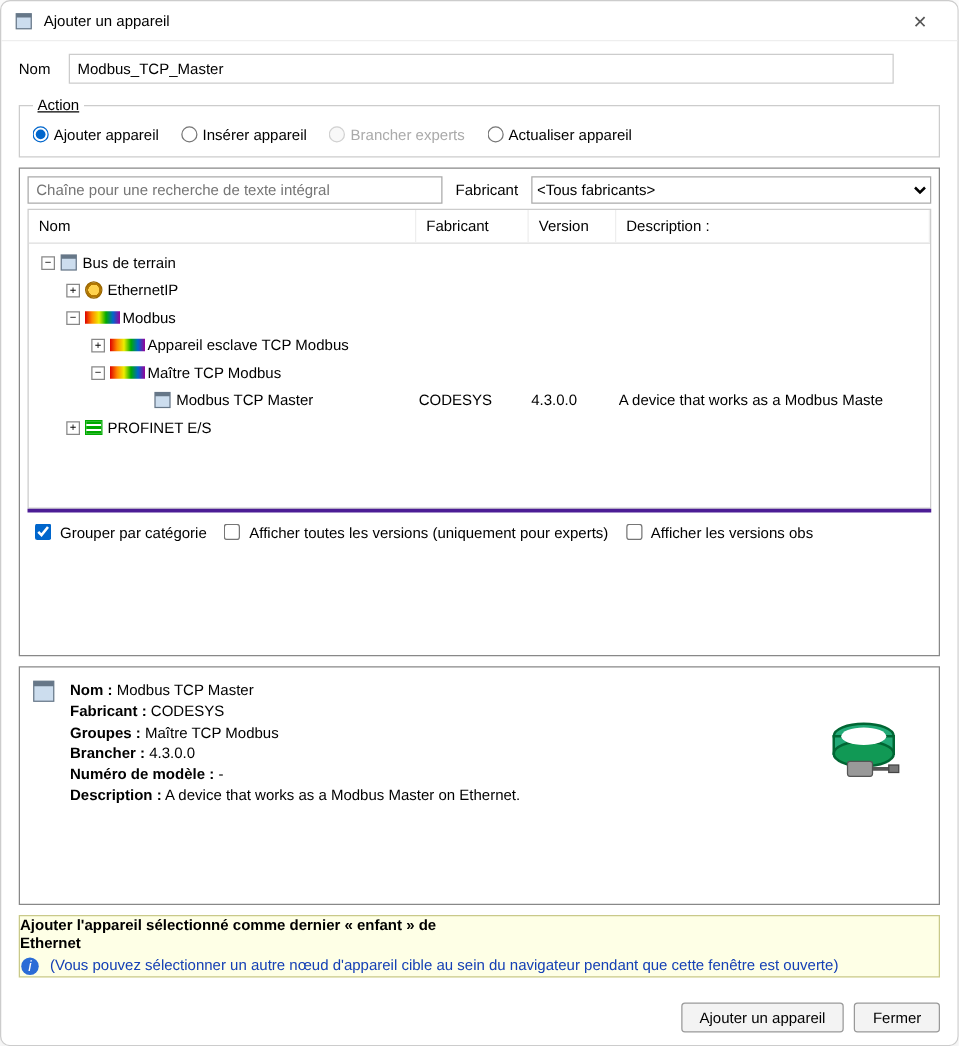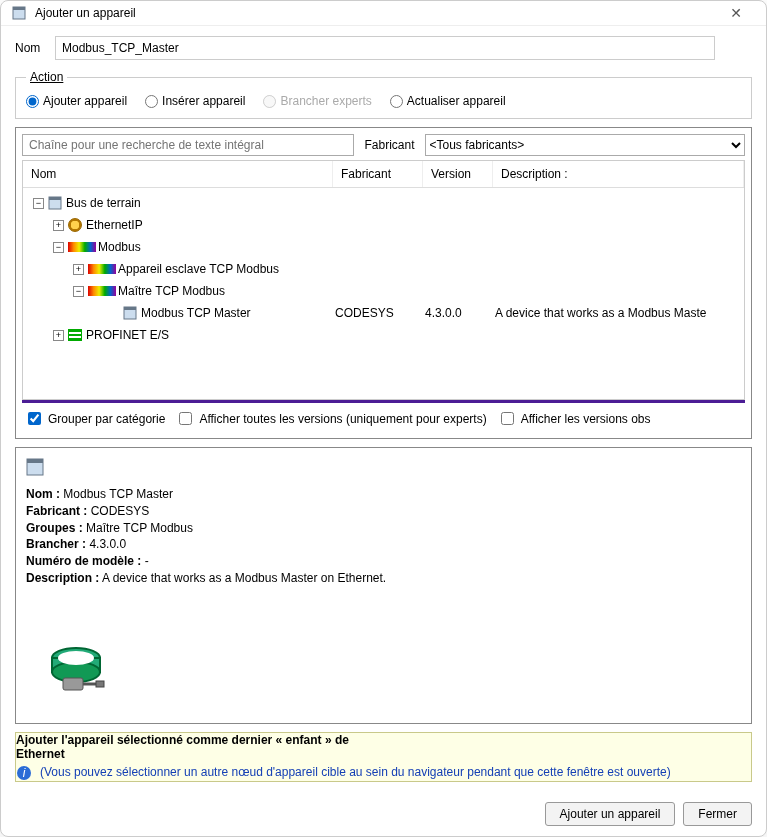--- a/index.html
+++ b/index.html
@@ -9,21 +9,21 @@
 .titlebar .icon { width: 16px; height: 16px; margin-right: 8px; }
 .titlebar .title { flex: 1; }
 .titlebar .close { width: 40px; text-align: center; font-size: 14px; color: #555; cursor: pointer; }
 .content { flex: 1; padding: 10px 14px; display: flex; flex-direction: column; }
 .namerow { display: flex; align-items: center; margin-bottom: 10px; }
 .namerow label { width: 40px; }
 .namerow input { flex: 1; max-width: 660px; height: 24px; padding: 2px 6px; border: 1px solid #ccc; }
 fieldset.action { border: 1px solid #ccc; padding: 6px 10px 10px 10px; margin: 0 0 8px 0; }
 fieldset.action legend { padding: 0 4px; text-decoration: underline; }
 .radios { display: flex; gap: 18px; align-items: center; margin-top: 4px; }
-.radios label { display: flex; align-items: flex-end; gap: 4px; }
+.radios label { display: flex; align-items: flex-start; gap: 4px; }
 .radios input { margin: 0; accent-color: #0066cc; }
 .radios .disabled { color: #aaa; }
 .mainbox { border: 1px solid #888; padding: 6px; display: flex; flex-direction: column; flex: 1; min-height: 0; }
 .searchrow { display: flex; gap: 6px; align-items: center; margin-bottom: 4px; }
 .searchrow input { flex: 1; height: 22px; padding: 2px 6px; border: 1px solid #aaa; color: #ec4899; }
 .searchrow .fablabel { padding: 0 4px; }
 .searchrow select { flex: 1; height: 22px; border: 1px solid #aaa; background:#fff; }
 .treebox { border: 1px solid #ccc; height: 240px; overflow: auto; background: #fff; }
 .treehdr { display: flex; border-bottom: 1px solid #ddd; background: #fff; }
 .treehdr div { padding: 6px 8px; border-right: 1px solid #eee; }
@@ -43,21 +43,21 @@
 .row .fabcell { width: 90px; }
 .row .vercell { width: 70px; }
 .row .desccell { flex: 1; overflow: hidden; text-overflow: clip; }
 .modbus-tag { display:inline-block; width:28px; height:10px; font-size:7px; overflow:hidden; vertical-align:middle; margin-right:2px; background: linear-gradient(90deg,#d00,#f80,#ee0,#0a0,#06c,#909); }
 .profinet-tag { display:inline-block; width:14px; height:12px; vertical-align:middle; margin-right:4px; background: repeating-linear-gradient(0deg,#0a0 0 2px,#fff 2px 4px); border:1px solid #0a0; }
 .ethernetip-tag { display:inline-block; width:14px; height:14px; vertical-align:middle; margin-right:4px; border-radius:50%; background: radial-gradient(circle,#ffd24d 50%,#b37700 52%); border:1px solid #996600; }
 .device-ico { display:inline-block; width:14px; height:14px; vertical-align:middle; margin-right:4px; }
 .options { display: flex; gap: 10px; align-items: center; padding: 6px 2px 4px 2px; border-top: 3px solid #4c1d95; white-space:nowrap; overflow:hidden; }
 .options label { display: flex; align-items: center; gap: 4px; }
 .options input[type=checkbox] { accent-color:#0066cc; }
-.detailbox { border: 1px solid #888; margin-top: 8px; padding: 10px; height: 277px; display:flex; gap:10px;flex-direction:column; }
+.detailbox { border: 1px solid #888; margin-top: 8px; padding: 10px; height: 191px; display:flex; gap:10px; }
 .detailbox .left-ico { width: 20px; }
 .detailbox .body { flex:1; line-height:1.4; }
 .detailbox .body b { font-weight:700; }
 .detailbox .img { width:100px; height:100px; display:flex; align-items:center; justify-content:center; }
 .hintbox { border: 1px solid #c9c98a; background: #feffe6; margin-top: 8px; }
 .hintbox .hdr { font-weight: 700; margin-bottom: 4px; }
 .hintbox .body { display:flex; gap:8px; align-items:flex-start; color: #1540b5; }
 .hintbox .info-ico { width:16px; height:16px; flex-shrink:0; }
 .buttons { display: flex; justify-content: flex-end; gap: 8px; padding: 10px 14px; }
 .buttons button { height: 24px; padding: 0 14px; border: 1px solid #999; background:#f3f3f3; border-radius:3px; cursor:pointer; }

